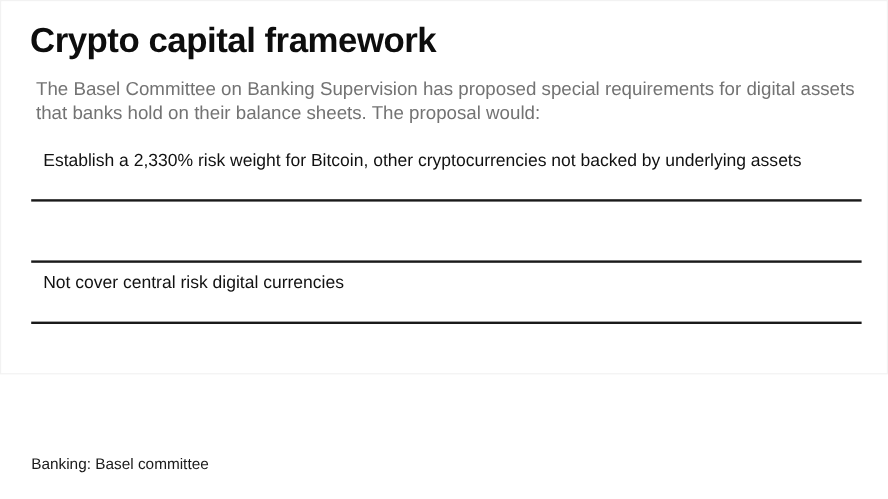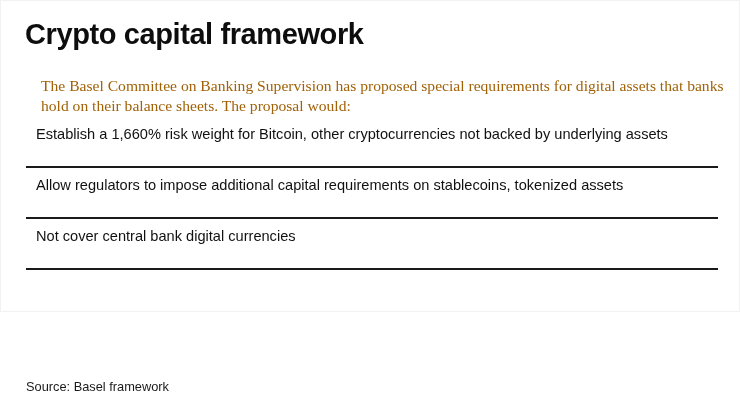--- a/index.html
+++ b/index.html
@@ -36,23 +36,22 @@
     margin: 0;
     white-space: nowrap;
   }
   .standfirst {
     position: absolute;
     left: 24px;
     top: 59px;
     width: 690px;
     font-size: 15.6px;
     line-height: 19.5px;
-    color: #a16207;
-    margin: 16px;
-    font-family: Liberation Serif, serif;
+    color: #737373;
+    margin: 5px;
   }
   .list {
     position: absolute;
     left: 0;
     top: 116px;
     width: 740px;
     margin: 0;
     padding: 0;
     list-style: none;
   }
@@ -96,33 +95,32 @@
 
 <div class="frame">
 
   <h1 class="headline">Crypto capital framework</h1>
 
   <p class="standfirst">The Basel Committee on Banking Supervision has proposed special requirements for digital assets that banks hold on their balance sheets. The proposal would:</p>
 
   <ul class="list">
 
     <li class="row">
-      <div class="row-text">Establish a 1,660% risk weight for Bitcoin, other cryptocurrencies not backed by underlying assets</div>
+      <div class="row-text">Establish a 2,330% risk weight for Bitcoin, other cryptocurrencies not backed by underlying assets</div>
       <div class="row-rule"></div>
     </li>
 
 
     <li class="row">
-      <div class="row-text">Allow regulators to impose additional capital requirements on stablecoins, tokenized assets</div>
       <div class="row-rule"></div>
     </li>
 
 
     <li class="row">
-      <div class="row-text">Not cover central bank digital currencies</div>
+      <div class="row-text">Not cover central risk digital currencies</div>
       <div class="row-rule"></div>
     </li>
 
   </ul>
 
-  <p class="source">Source: Basel framework</p>
+  <p class="source">Banking: Basel committee</p>
 
 </div>
 
 </body></html>

